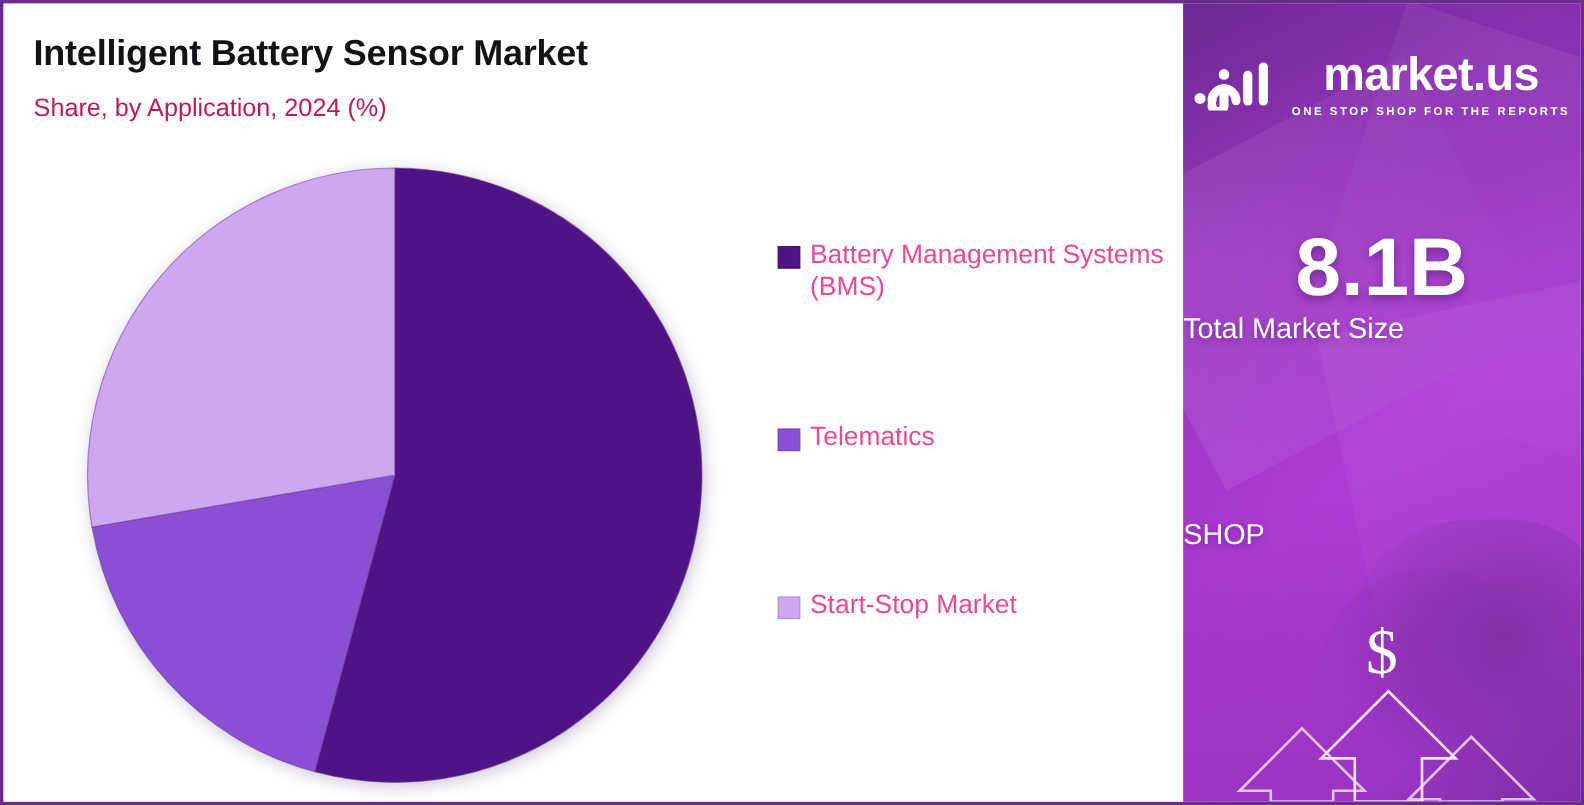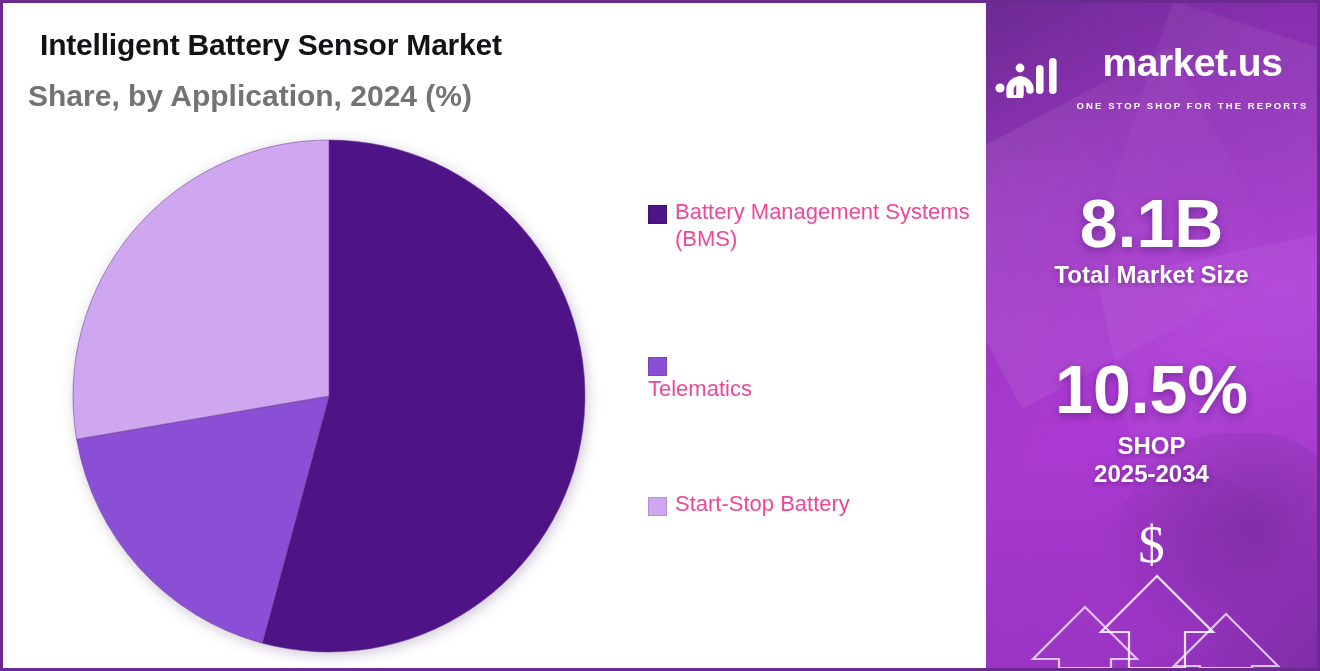--- a/index.html
+++ b/index.html
@@ -13,25 +13,25 @@
     border:3px solid #6b2a8f;background:#ffffff;
   }
   
   #chart-panel{
     position:absolute;left:0;top:0;width:983px;height:665px;
     background:#fff;overflow:hidden;
   }
   #page-title{
     position:absolute;left:25px;top:25px;
     font-size:30px;font-weight:bold;color:#111316;
-    letter-spacing:-0.2px;white-space:nowrap;margin-left:12px;
+    letter-spacing:-0.2px;white-space:nowrap;
   }
   #page-subtitle{
     position:absolute;left:25px;top:76px;
-    font-size:30px;font-weight:700;color:#737373;
+    font-size:21px;font-weight:400;color:#be185d;
     white-space:nowrap;
   }
   #pie-wrap{
     position:absolute;left:66px;top:133px;width:520px;height:520px;
   }
   #pie-shadow{
     position:absolute;left:6px;top:7px;width:512px;height:512px;
     border-radius:50%;
     background:rgba(90,60,110,0.30);
     filter:blur(7px);
@@ -45,21 +45,21 @@
     display:flex;align-items:flex-start;margin-bottom:0;
   }
   .legend-swatch{
     width:19px;height:19px;flex:0 0 19px;margin-top:6px;margin-right:8px;
     border:1px solid rgba(0,0,0,0.12);box-sizing:border-box;
   }
   .legend-label{
     font-size:22px;line-height:1.22;color:#ec4899;font-weight:400;
   }
   #legend-row-0{position:absolute;left:0;top:0;width:330px;}
-  #legend-row-1{position:absolute;left:0;top:152px;width:330px;flex-direction:column;}
+  #legend-row-1{position:absolute;left:0;top:152px;width:330px;}
   #legend-row-2{position:absolute;left:0;top:292px;width:330px;}
   
   #brand-panel{
     position:absolute;right:0;top:0;width:331px;height:665px;overflow:hidden;
     background:
       linear-gradient(145deg, rgba(106,42,144,0.96) 0%, rgba(131,46,168,0.55) 24%, rgba(174,59,212,0.10) 55%, rgba(150,52,190,0.45) 85%, rgba(120,44,160,0.85) 100%),
       linear-gradient(200deg, #8a2fb4 0%, #b03fd8 38%, #ad3bd4 62%, #9b34c4 100%);
   }
   
   .bg-shape{position:absolute;pointer-events:none;}
@@ -91,30 +91,30 @@
     display:flex;align-items:center;justify-content:center;
   }
   #logo-mark{margin-right:10px;}
   #logo-text-wrap{display:flex;flex-direction:column;align-items:center;}
   #logo-wordmark{
     font-size:39px;font-weight:bold;color:#ffffff;line-height:1;
     letter-spacing:-0.5px;
   }
   #logo-tagline{
     font-size:9.5px;font-weight:bold;color:#ffffff;letter-spacing:2.1px;
-    margin-top:18px;
+    margin-top:6px;
   }
   .stat-big{
     position:absolute;left:0;right:0;text-align:center;
     font-size:68px;font-weight:bold;color:#ffffff;line-height:1;
     text-shadow:0 3px 8px rgba(60,15,90,0.45);
   }
   .stat-cap{
-    position:absolute;left:0;right:0;text-align:center;
-    font-size:24px;font-weight:bold;color:#ffffff;line-height:1.16;
+    position:absolute;left:0;right:0;text-align:left;
+    font-size:24px;font-weight:normal;color:#ffffff;line-height:1.16;
     text-shadow:0 2px 5px rgba(60,15,90,0.40);
   }
   #market-size-value{top:186px;}
   #market-size-caption{top:258px;}
   #cagr-value{top:352px;}
   #cagr-caption{top:429px;}
   #growth-graphic{position:absolute;left:0;right:0;top:515px;height:150px;}
   #dollar-sign{
     position:absolute;left:0;right:0;top:0;text-align:center;
     font-size:53px;color:#ffffff;font-weight:400;line-height:1;
@@ -149,21 +149,21 @@
         <span class="legend-label">Battery Management Systems (BMS)</span>
       </div>
 
       <div class="legend-row" id="legend-row-1">
         <span class="legend-swatch" style="background: rgb(138, 79, 212);"></span>
         <span class="legend-label">Telematics</span>
       </div>
 
       <div class="legend-row" id="legend-row-2">
         <span class="legend-swatch" style="background: rgb(207, 166, 240);"></span>
-        <span class="legend-label">Start-Stop Battery</span>
+        <span class="legend-label">Start-Stop Market</span>
       </div>
 
     </div>
   </div>
 
   <div id="brand-panel">
 
     <div class="bg-shape" id="bg-sheet-a"></div>
     <div class="bg-shape" id="bg-sheet-b"></div>
     <div class="bg-shape" id="bg-sheet-c"></div>
@@ -183,24 +183,22 @@
         <div id="logo-wordmark">market.us</div>
         <div id="logo-tagline">ONE STOP SHOP FOR THE REPORTS</div>
       </div>
     </div>
 
     <div class="stat-big" id="market-size-value">8.1B</div>
     <div class="stat-cap" id="market-size-caption">
       <div>Total Market Size</div>
     </div>
 
-    <div class="stat-big" id="cagr-value">10.5%</div>
     <div class="stat-cap" id="cagr-caption">
       <div>SHOP</div>
-      <div>2025-2034</div>
     </div>
 
     <div id="growth-graphic">
       <div id="dollar-sign">$</div>
       <svg width="331" height="150" viewBox="0 0 331 150">
         <path d="M171 58 L227 114 L199 114 L199 150 L143 150 L143 114 L115 114 Z" fill="none" stroke="rgba(255,255,255,0.85)" stroke-width="2.2"></path>
         <path d="M99 89 L151 141 L125 141 L125 150 L73 150 L73 141 L47 141 Z" fill="none" stroke="rgba(255,255,255,0.70)" stroke-width="2.2"></path>
         <path d="M240 96 L292 148 L266 148 L266 150 L214 150 L214 148 L188 148 Z" fill="none" stroke="rgba(255,255,255,0.70)" stroke-width="2.2"></path>
       </svg>
     </div>

